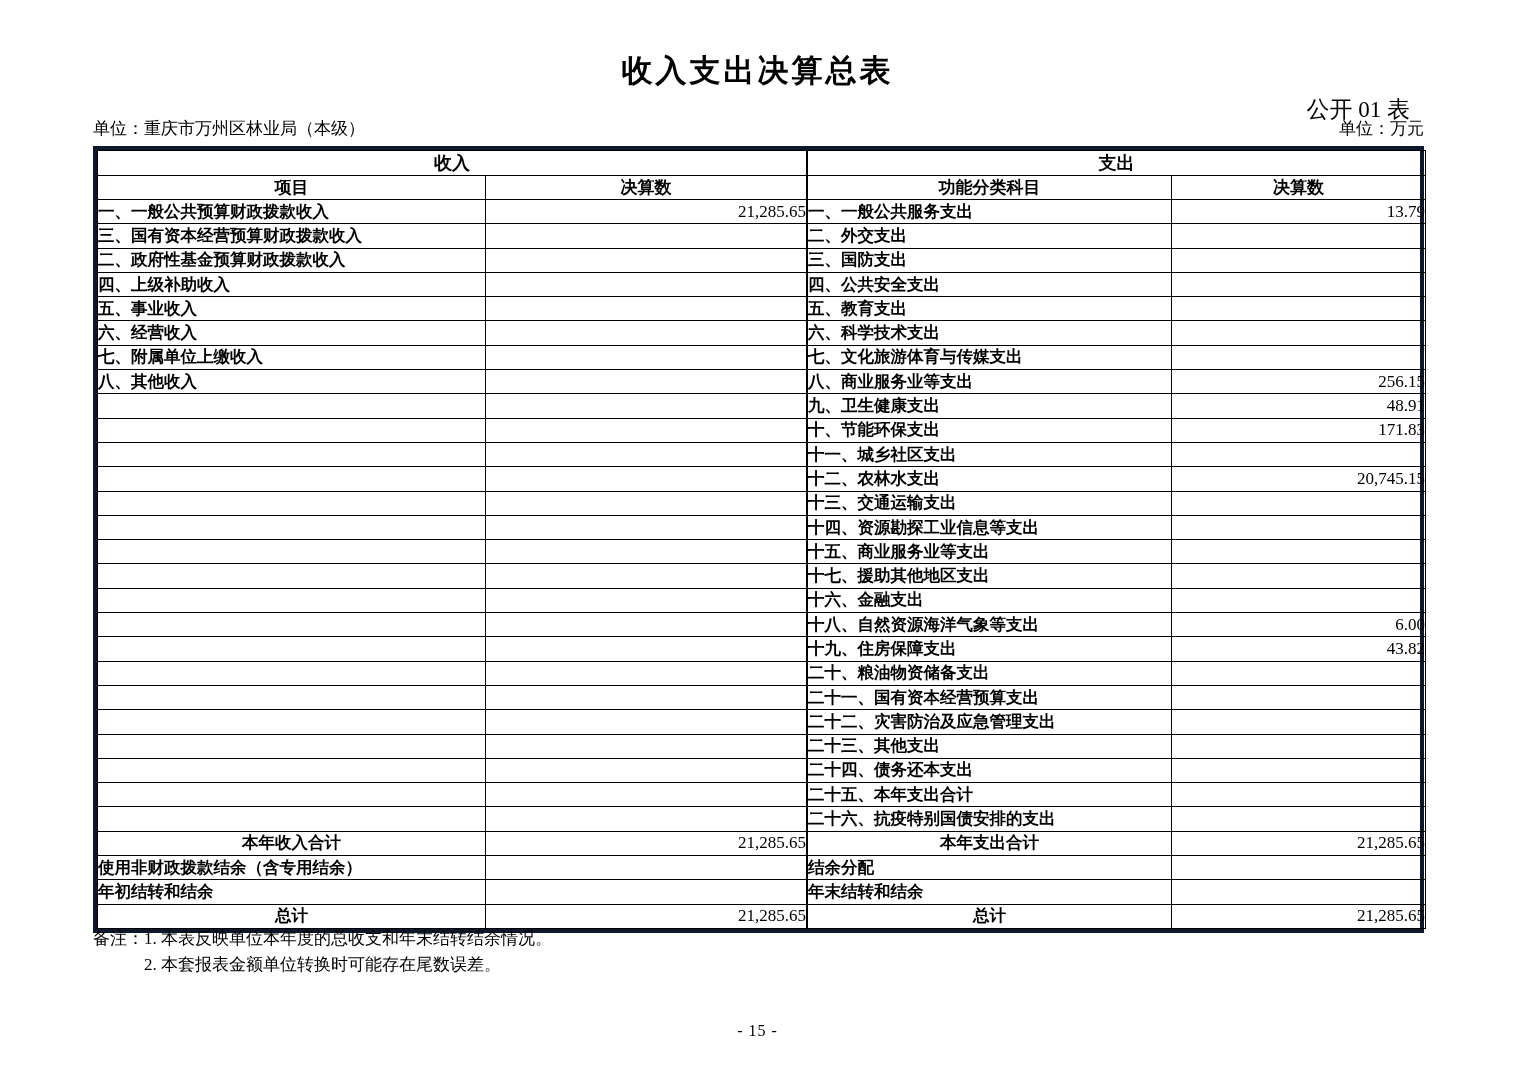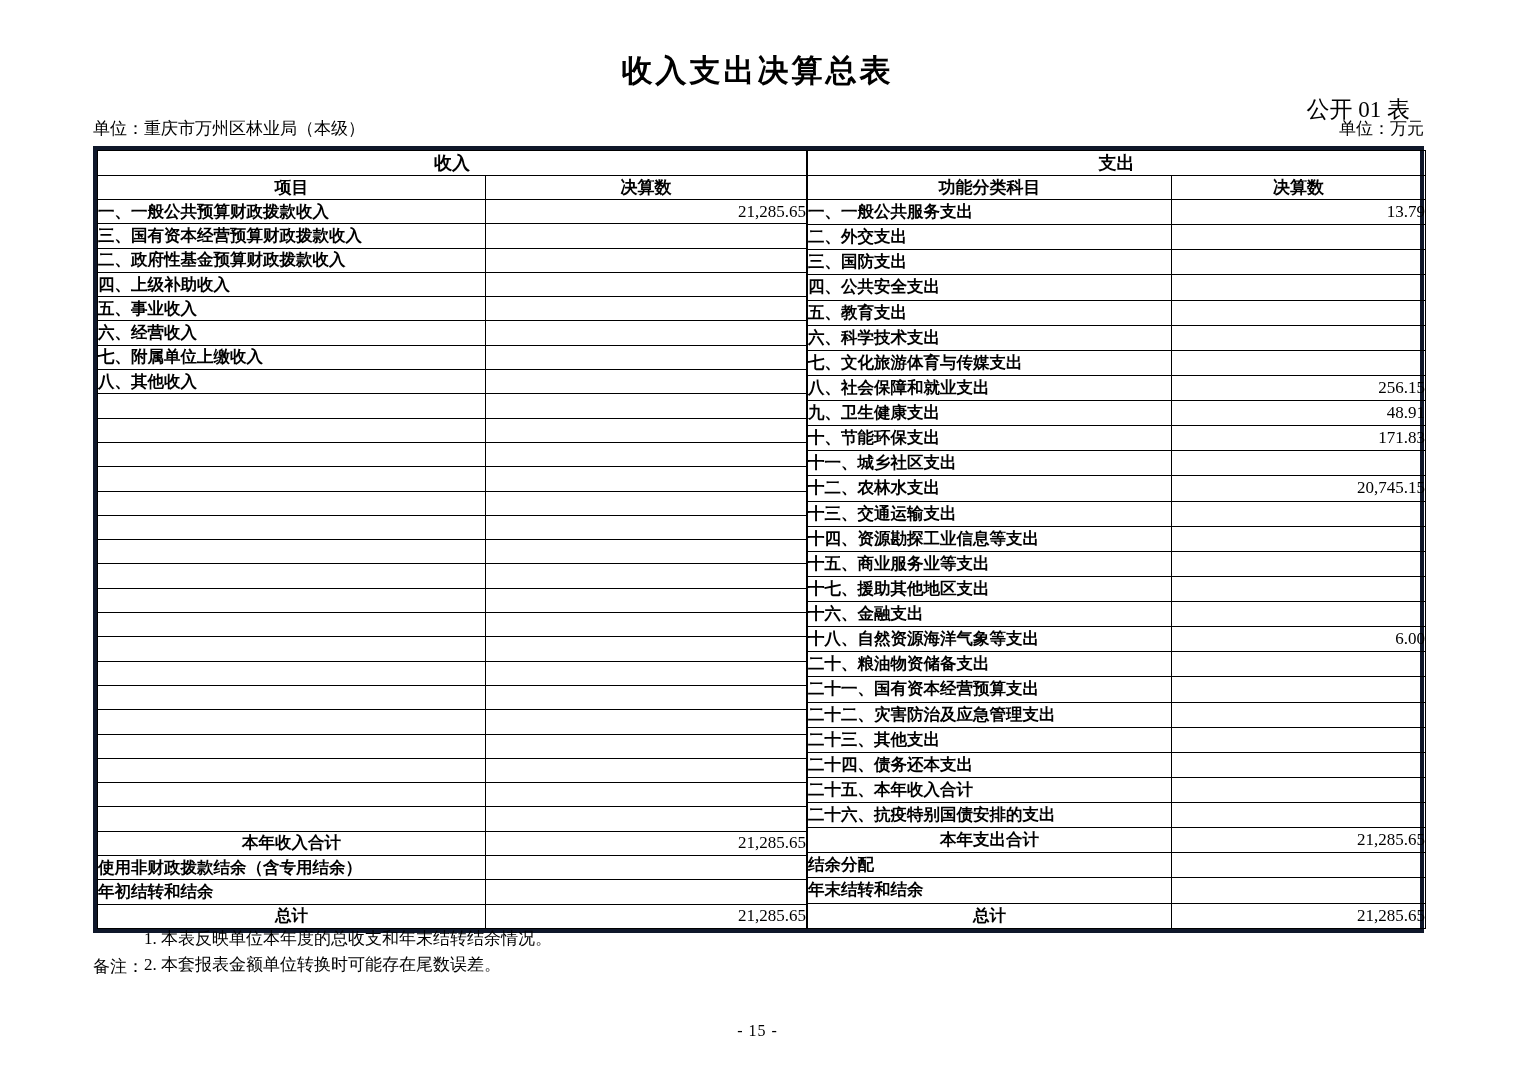--- a/index.html
+++ b/index.html
@@ -52,21 +52,21 @@
   }
   td.item-label.center{text-align:center;padding-left:0;}
   td.item-value{
     text-align:right;padding-right:5px;font-size:17px;
     font-family:"Liberation Serif","DejaVu Serif",serif;
   }
   .notes{
     position:absolute;top:926px;left:93px;font-size:17px;line-height:26px;
     display:flex;align-items:flex-start;
   }
-  .notes-label{flex:none;margin-top:28px;}
+  .notes-label{flex:none;}
   .notes-lines div{white-space:nowrap;}
   .page-number{
     position:absolute;top:1022px;left:0;width:1515px;
     text-align:center;font-size:16px;letter-spacing:1px;
   }
 </style>
 </head>
 <body>
 
 <div class="page">
@@ -257,21 +257,21 @@
           </tr>
           <tr>
             <td class="item-label">六、科学技术支出</td>
             <td class="item-value"></td>
           </tr>
           <tr>
             <td class="item-label">七、文化旅游体育与传媒支出</td>
             <td class="item-value"></td>
           </tr>
           <tr>
-            <td class="item-label">八、社会保障和就业支出</td>
+            <td class="item-label">八、商业服务业等支出</td>
             <td class="item-value">256.15</td>
           </tr>
           <tr>
             <td class="item-label">九、卫生健康支出</td>
             <td class="item-value">48.91</td>
           </tr>
           <tr>
             <td class="item-label">十、节能环保支出</td>
             <td class="item-value">171.83</td>
           </tr>
@@ -301,41 +301,45 @@
           </tr>
           <tr>
             <td class="item-label">十六、金融支出</td>
             <td class="item-value"></td>
           </tr>
           <tr>
             <td class="item-label">十八、自然资源海洋气象等支出</td>
             <td class="item-value">6.00</td>
           </tr>
           <tr>
+            <td class="item-label">十九、住房保障支出</td>
+            <td class="item-value">43.82</td>
+          </tr>
+          <tr>
             <td class="item-label">二十、粮油物资储备支出</td>
             <td class="item-value"></td>
           </tr>
           <tr>
             <td class="item-label">二十一、国有资本经营预算支出</td>
             <td class="item-value"></td>
           </tr>
           <tr>
             <td class="item-label">二十二、灾害防治及应急管理支出</td>
             <td class="item-value"></td>
           </tr>
           <tr>
             <td class="item-label">二十三、其他支出</td>
             <td class="item-value"></td>
           </tr>
           <tr>
             <td class="item-label">二十四、债务还本支出</td>
             <td class="item-value"></td>
           </tr>
           <tr>
-            <td class="item-label">二十五、本年收入合计</td>
+            <td class="item-label">二十五、本年支出合计</td>
             <td class="item-value"></td>
           </tr>
           <tr>
             <td class="item-label">二十六、抗疫特别国债安排的支出</td>
             <td class="item-value"></td>
           </tr>
           <tr>
             <td class="item-label center">本年支出合计</td>
             <td class="item-value">21,285.65</td>
           </tr>

